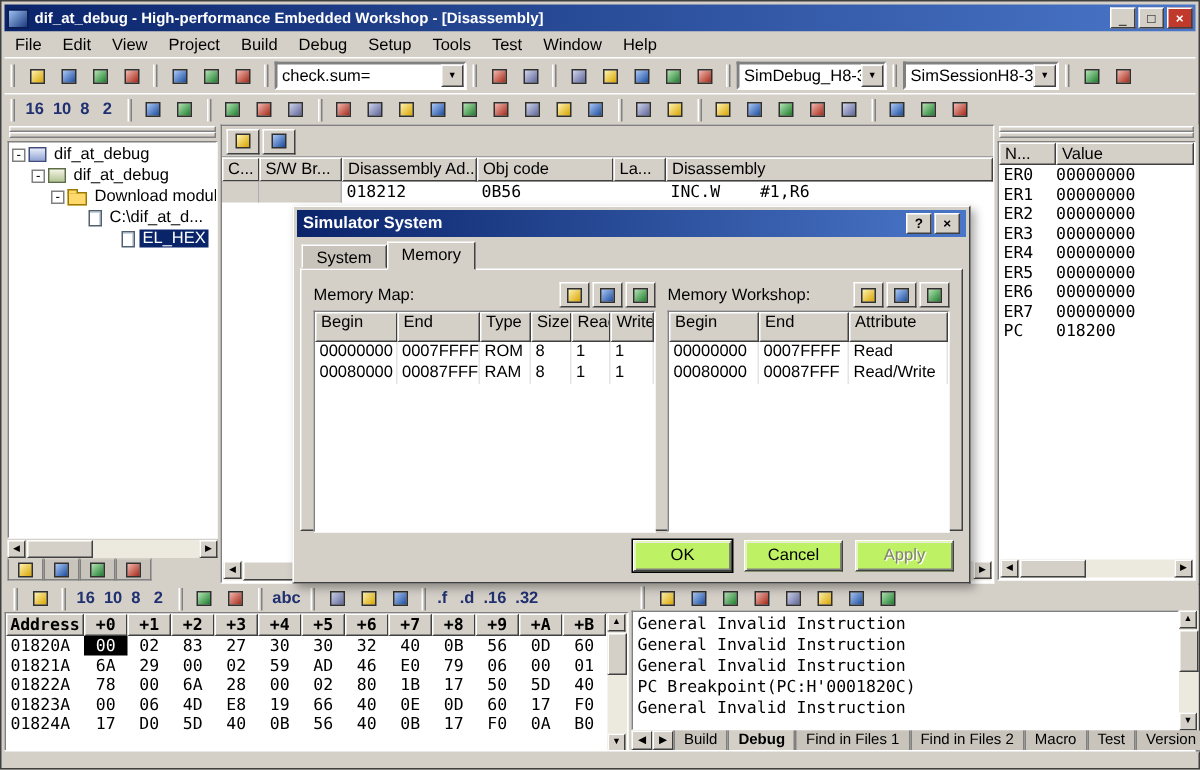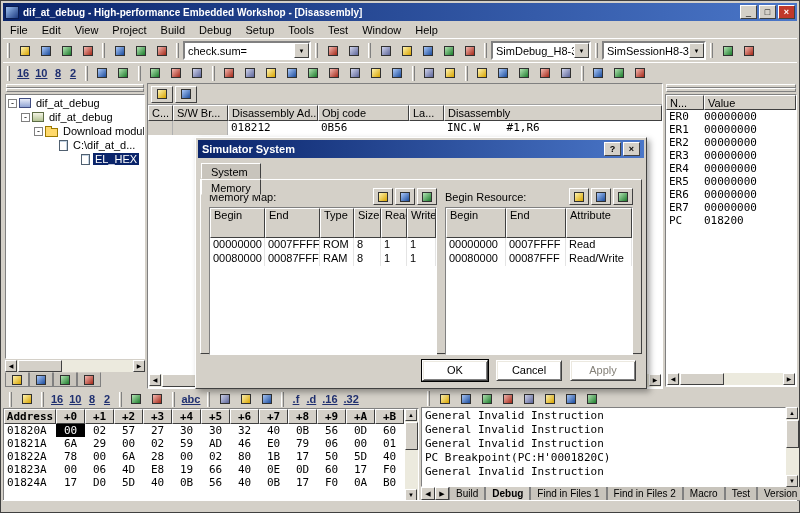--- a/index.html
+++ b/index.html
@@ -26,21 +26,21 @@
   .tb1{left:2px;top:37px;right:2px;height:24px;}
   .tb2{left:2px;top:61px;right:2px;height:21px;}
   .grip{width:3px;height:15px;border-left:1px solid #fff;border-right:1px solid #808080;margin:0 4px;flex:none;}
   .tbicon{width:21px;height:18px;display:flex;align-items:center;justify-content:center;flex:none;}
   .glyph{width:10px;height:10px;border:1px solid #303030;}
   .g0{background:linear-gradient(135deg,#fff3b0,#d8a400);}
   .g1{background:linear-gradient(135deg,#aac8f8,#1c4c9c);}
   .g2{background:linear-gradient(135deg,#b4e4b4,#1c7c2c);}
   .g3{background:linear-gradient(135deg,#f4b8b0,#a42818);}
   .g4{background:linear-gradient(135deg,#d0d4ec,#5c6498);}
-  .tbtext{min-width:15px;height:16px;padding:0 3px;text-align:center;line-height:16px;font-weight:bold;color:#203070;flex:none;text-decoration:underline;}
+  .tbtext{min-width:15px;height:16px;padding:0 3px;line-height:16px;font-weight:bold;color:#203070;flex:none;}
   .combo{height:19px;display:flex;align-items:center;background:#fff;border:2px solid;border-color:#808080 #fff #fff #808080;flex:none;}
   .combo-text{flex:1;padding:0 3px;white-space:nowrap;overflow:hidden;}
   .combo-arrow{width:15px;height:100%;border:1px solid;border-color:#fff #404040 #404040 #fff;background:#d4d0c8;
     font-size:6px;display:flex;align-items:center;justify-content:center;flex:none;}
   [data-name="checksum-combo"]{width:128px;}
   [data-name="debug-format-combo"]{width:100px;}
   [data-name="session-combo"]{width:104px;}
 
   
   .dockgrip{height:8px;position:relative;margin:1px 3px;}
@@ -94,41 +94,41 @@
   .rname{width:38px;flex:none;padding:0 3px;}
   .rval{flex:1;white-space:pre;overflow:hidden;}
   .reg-hscroll{left:1px;bottom:1px;right:1px;height:12px;}
 
   
   .dialog{position:absolute;left:194px;top:136px;width:452px;height:252px;background:#d4d0c8;z-index:50;
     border:1px solid;border-color:#fff #404040 #404040 #fff;box-shadow:3px 3px 6px rgba(0,0,0,.35);}
   .dlg-title{position:absolute;left:2px;top:2px;right:2px;height:18px;display:flex;align-items:center;
     background:linear-gradient(to right,#0a246a,#4a76c8);color:#fff;font-weight:bold;padding:0 4px;}
   .dlg-title .title{font-size:11px;}
-  .dlg-tabs{position:absolute;left:5px;top:23px;height:19px;display:flex;z-index:2;flex-direction:column;}
+  .dlg-tabs{position:absolute;left:5px;top:23px;height:19px;display:flex;z-index:2;}
   .dtab{padding:2px 9px 0;height:16px;margin-top:2px;background:#c8c4bc;border:1px solid;border-color:#fff #404040 transparent #fff;white-space:nowrap;}
   .dtab.active{height:19px;margin-top:0;background:#d4d0c8;}
   .dlg-page{position:absolute;left:4px;top:41px;right:4px;bottom:34px;background:#d4d0c8;
     border:1px solid;border-color:#fff #404040 #404040 #fff;}
   .mm-group{position:absolute;left:8px;top:6px;width:228px;}
   .mr-group{position:absolute;left:244px;top:6px;right:8px;}
   .grp-hdr{display:flex;align-items:center;height:21px;}
   .grp-label{flex:1;white-space:nowrap;overflow:hidden;}
   .grp-icons{display:flex;gap:2px;}
   .dlgicon{width:20px;height:17px;border:1px solid;border-color:#fff #404040 #404040 #fff;background:#d4d0c8;
     display:flex;align-items:center;justify-content:center;flex:none;}
   .dtable{background:#fff;border:1px solid;border-color:#808080 #fff #fff #808080;height:148px;overflow:hidden;}
-  .thdr{display:flex;height:30px;}
+  .thdr{display:flex;height:20px;}
   .thc{background:#d4d0c8;border:1px solid;border-color:#fff #404040 #404040 #fff;padding:0 3px;overflow:hidden;white-space:nowrap;flex:none;}
   .trow{display:flex;height:14px;}
   .tdc{flex:none;padding:0 3px;border-right:1px solid #e4e4e4;overflow:hidden;white-space:nowrap;}
   .mm-c0{width:55px;} .mm-c1{width:55px;} .mm-c2{width:34px;} .mm-c3{width:27px;} .mm-c4{width:26px;} .mm-c5{flex:1 1 auto;}
   .mr-c0{width:60px;} .mr-c1{width:60px;} .mr-c2{flex:1 1 auto;}
   .dlg-buttons{position:absolute;right:10px;bottom:7px;display:flex;gap:8px;}
-  .pbtn{width:66px;height:21px;background:#ffffff;text-align:center;line-height:19px;
+  .pbtn{width:66px;height:21px;background:#bef264;text-align:center;line-height:19px;
     border:1px solid;border-color:#fff #404040 #404040 #fff;box-shadow:inset 1px 1px 0 #ece9e0,inset -1px -1px 0 #808080;}
   .pbtn.default{outline:1px solid #000;}
   .pbtn.disabled{color:#848078;text-shadow:1px 1px 0 #fff;}
 
   
   .mem-pane{position:absolute;left:2px;top:389px;width:416px;height:112px;background:#d4d0c8;}
   .mem-toolbar{height:18px;display:flex;align-items:center;padding-left:2px;}
   .mem-box{position:absolute;left:0;top:18px;right:0;bottom:0;background:#fff;
     border:1px solid;border-color:#808080 #fff #fff #808080;overflow:hidden;}
   .mem-hdr{display:flex;height:15px;}
@@ -548,21 +548,21 @@
           <div class="mbyte hcell" data-name="memory-column-header-8">+8</div>
           <div class="mbyte hcell" data-name="memory-column-header-9">+9</div>
           <div class="mbyte hcell" data-name="memory-column-header-a">+A</div>
           <div class="mbyte hcell" data-name="memory-column-header-b">+B</div>
         </div>
       <div data-name="memory-rows">
           <div class="mrow" data-name="memory-row">
             <span class="maddr" data-name="memory-address">01820A</span>
             <span class="mbyte sel" data-name="memory-byte">00</span>
             <span class="mbyte" data-name="memory-byte">02</span>
-            <span class="mbyte" data-name="memory-byte">57</span>
+            <span class="mbyte" data-name="memory-byte">83</span>
             <span class="mbyte" data-name="memory-byte">27</span>
             <span class="mbyte" data-name="memory-byte">30</span>
             <span class="mbyte" data-name="memory-byte">30</span>
             <span class="mbyte" data-name="memory-byte">32</span>
             <span class="mbyte" data-name="memory-byte">40</span>
             <span class="mbyte" data-name="memory-byte">0B</span>
             <span class="mbyte" data-name="memory-byte">56</span>
             <span class="mbyte" data-name="memory-byte">0D</span>
             <span class="mbyte" data-name="memory-byte">60</span>
           </div>
@@ -750,21 +750,21 @@
                 <div class="tdc mm-c3" data-name="mm-cell">8</div>
                 <div class="tdc mm-c4" data-name="mm-cell">1</div>
                 <div class="tdc mm-c5" data-name="mm-cell">1</div>
               </div>
             </div>
         </div>
       </div>
 
       <div class="mr-group" data-name="memory-resource-group">
         <div class="grp-hdr" data-name="memory-resource-header-bar">
-          <div class="grp-label" data-name="memory-resource-label">Begin Resource:</div>
+          <div class="grp-label" data-name="memory-resource-label">Memory Workshop:</div>
           <div class="grp-icons" data-name="memory-resource-toolbar">
               <div class="dlgicon" data-name="add-memory-resource-icon">
                 <div class="glyph g0" data-name="add-memory-resource-icon-glyph"></div>
               </div>
               <div class="dlgicon" data-name="modify-memory-resource-icon">
                 <div class="glyph g1" data-name="modify-memory-resource-icon-glyph"></div>
               </div>
               <div class="dlgicon" data-name="delete-memory-resource-icon">
                 <div class="glyph g2" data-name="delete-memory-resource-icon-glyph"></div>
               </div>

